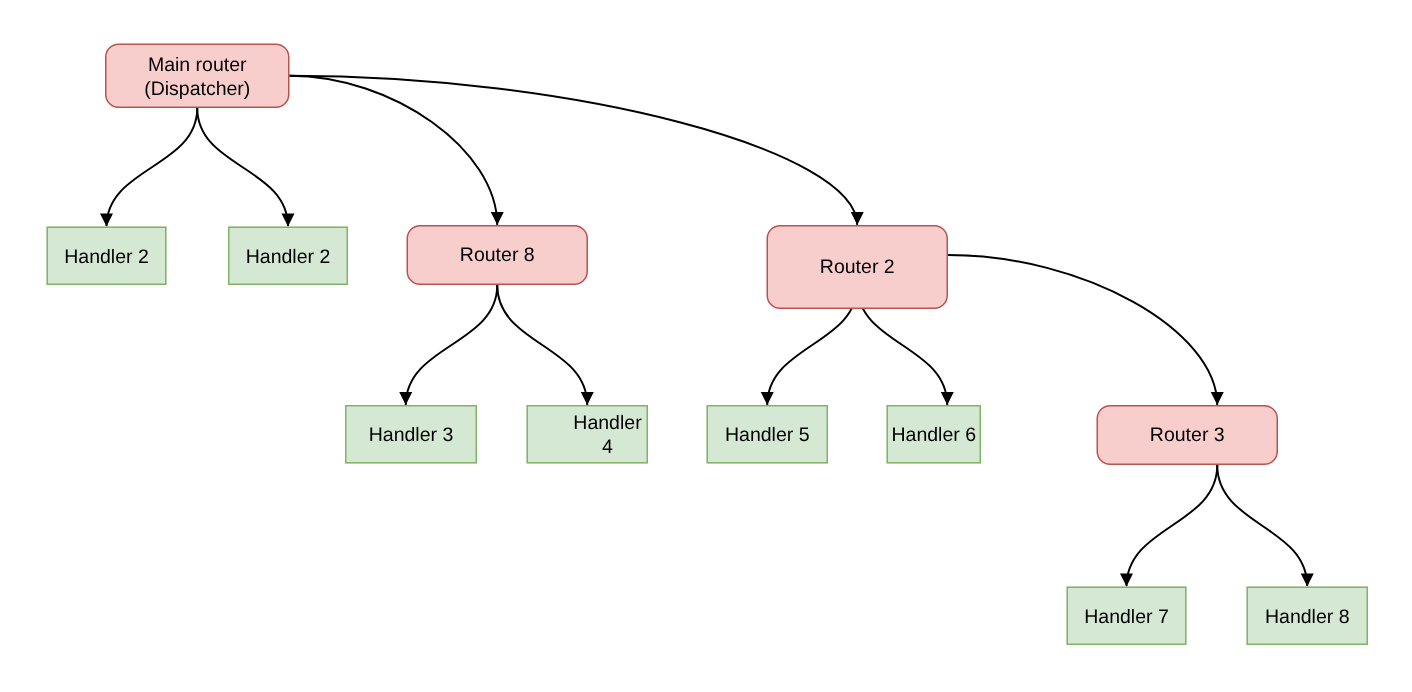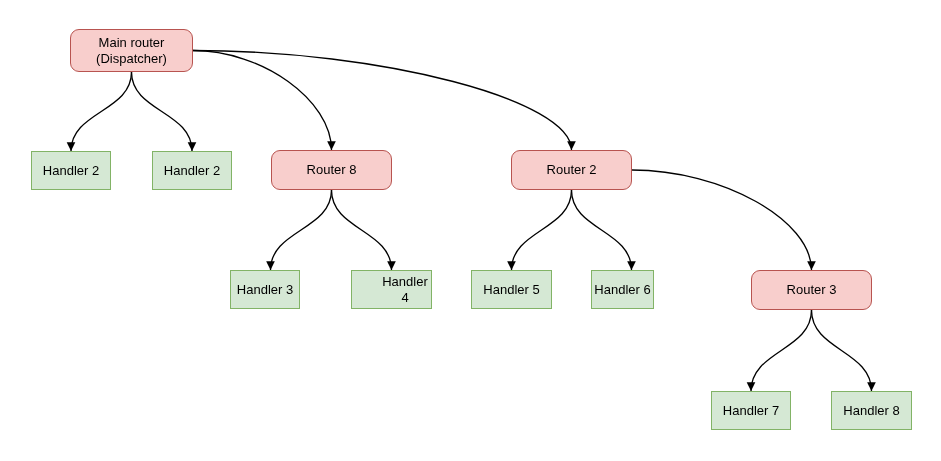--- a/index.html
+++ b/index.html
@@ -88,41 +88,41 @@
   </div>
 
   <div class="node handler" style="left:152px; top:151px; width:80px; height:39px;">
     <span>Handler 2</span>
   </div>
 
   <div class="node router" style="left:271px; top:150px; width:121px; height:40px;">
     <span>Router 8</span>
   </div>
 
-  <div class="node router" style="left:511px; top:150px; width:121px; height:40px;">
+  <div class="node router" style="left:511px; top:150px; width:121px; height:56px;">
     <span>Router 2</span>
   </div>
 
-  <div class="node handler" style="left:230px; top:270px; width:70px; height:39px;">
+  <div class="node handler" style="left:230px; top:270px; width:88px; height:39px;">
     <span>Handler 3</span>
   </div>
 
   <div class="node handler" style="left:351px; top:270px; width:81px; height:39px;padding-left:27px;">
     <span>Handler 4</span>
   </div>
 
   <div class="node handler" style="left:471px; top:270px; width:81px; height:39px;">
     <span>Handler 5</span>
   </div>
 
   <div class="node handler" style="left:591px; top:270px; width:63px; height:39px;">
     <span>Handler 6</span>
   </div>
 
-  <div class="node router" style="left:751px; top:270px; width:121px; height:40px;">
+  <div class="node router" style="left:731px; top:270px; width:121px; height:40px;">
     <span>Router 3</span>
   </div>
 
   <div class="node handler" style="left:711px; top:391px; width:80px; height:39px;">
     <span>Handler 7</span>
   </div>
 
   <div class="node handler" style="left:831px; top:391px; width:81px; height:39px;">
     <span>Handler 8</span>
   </div>

